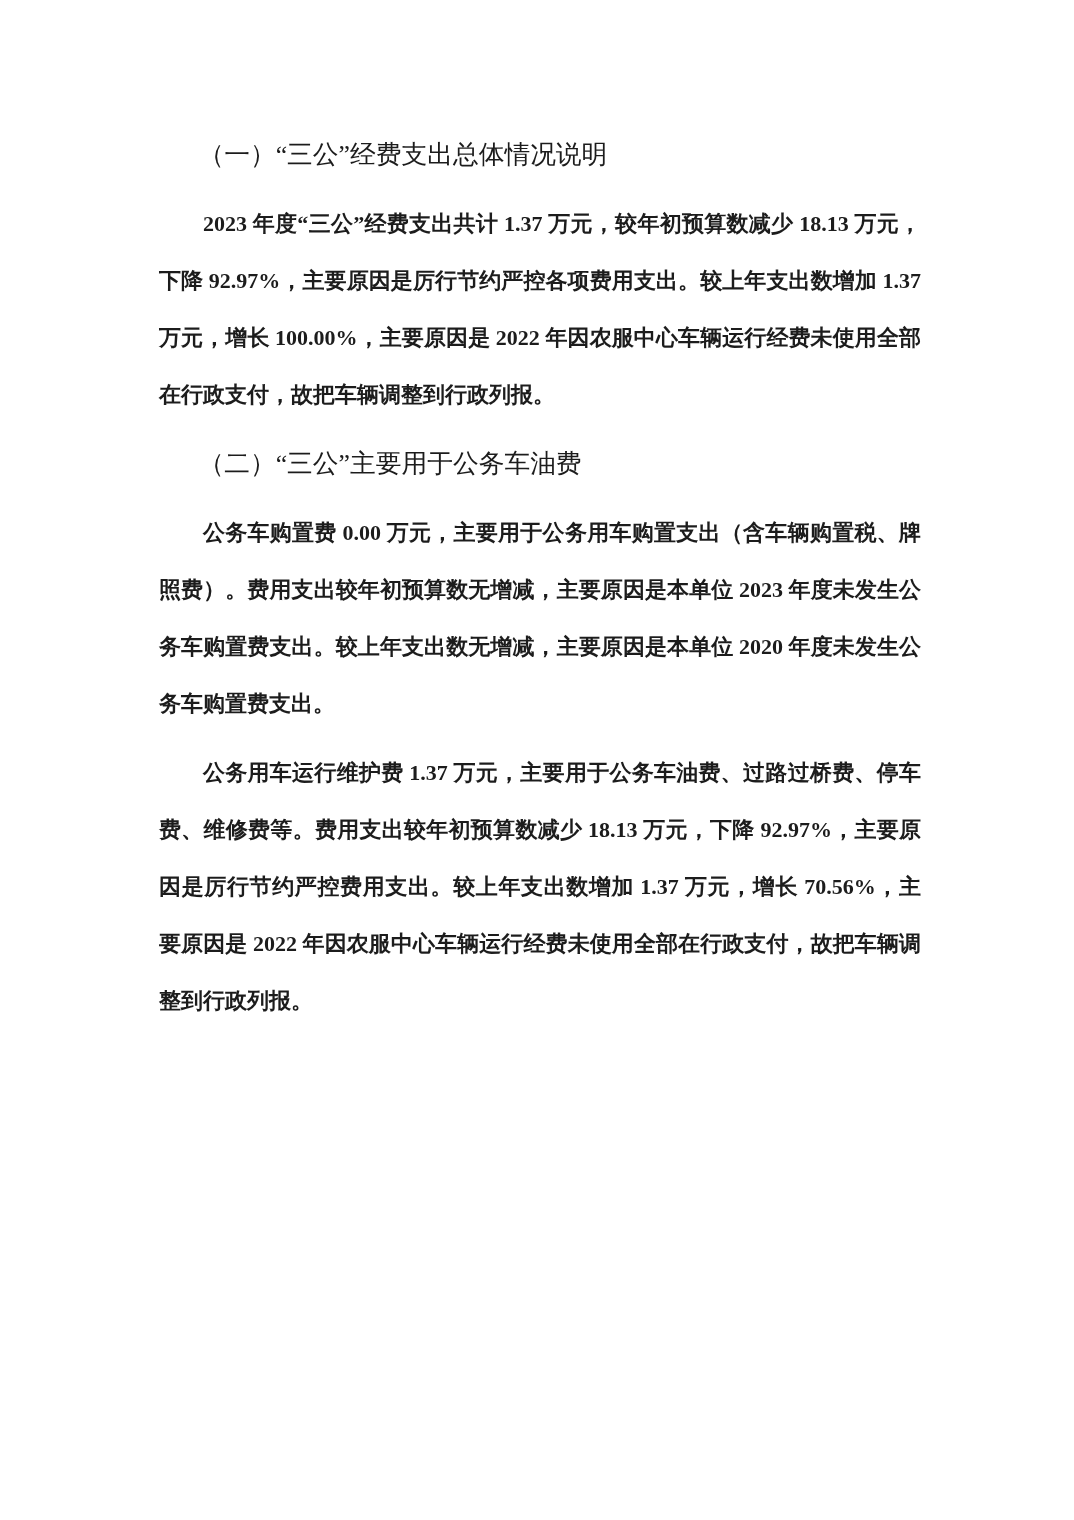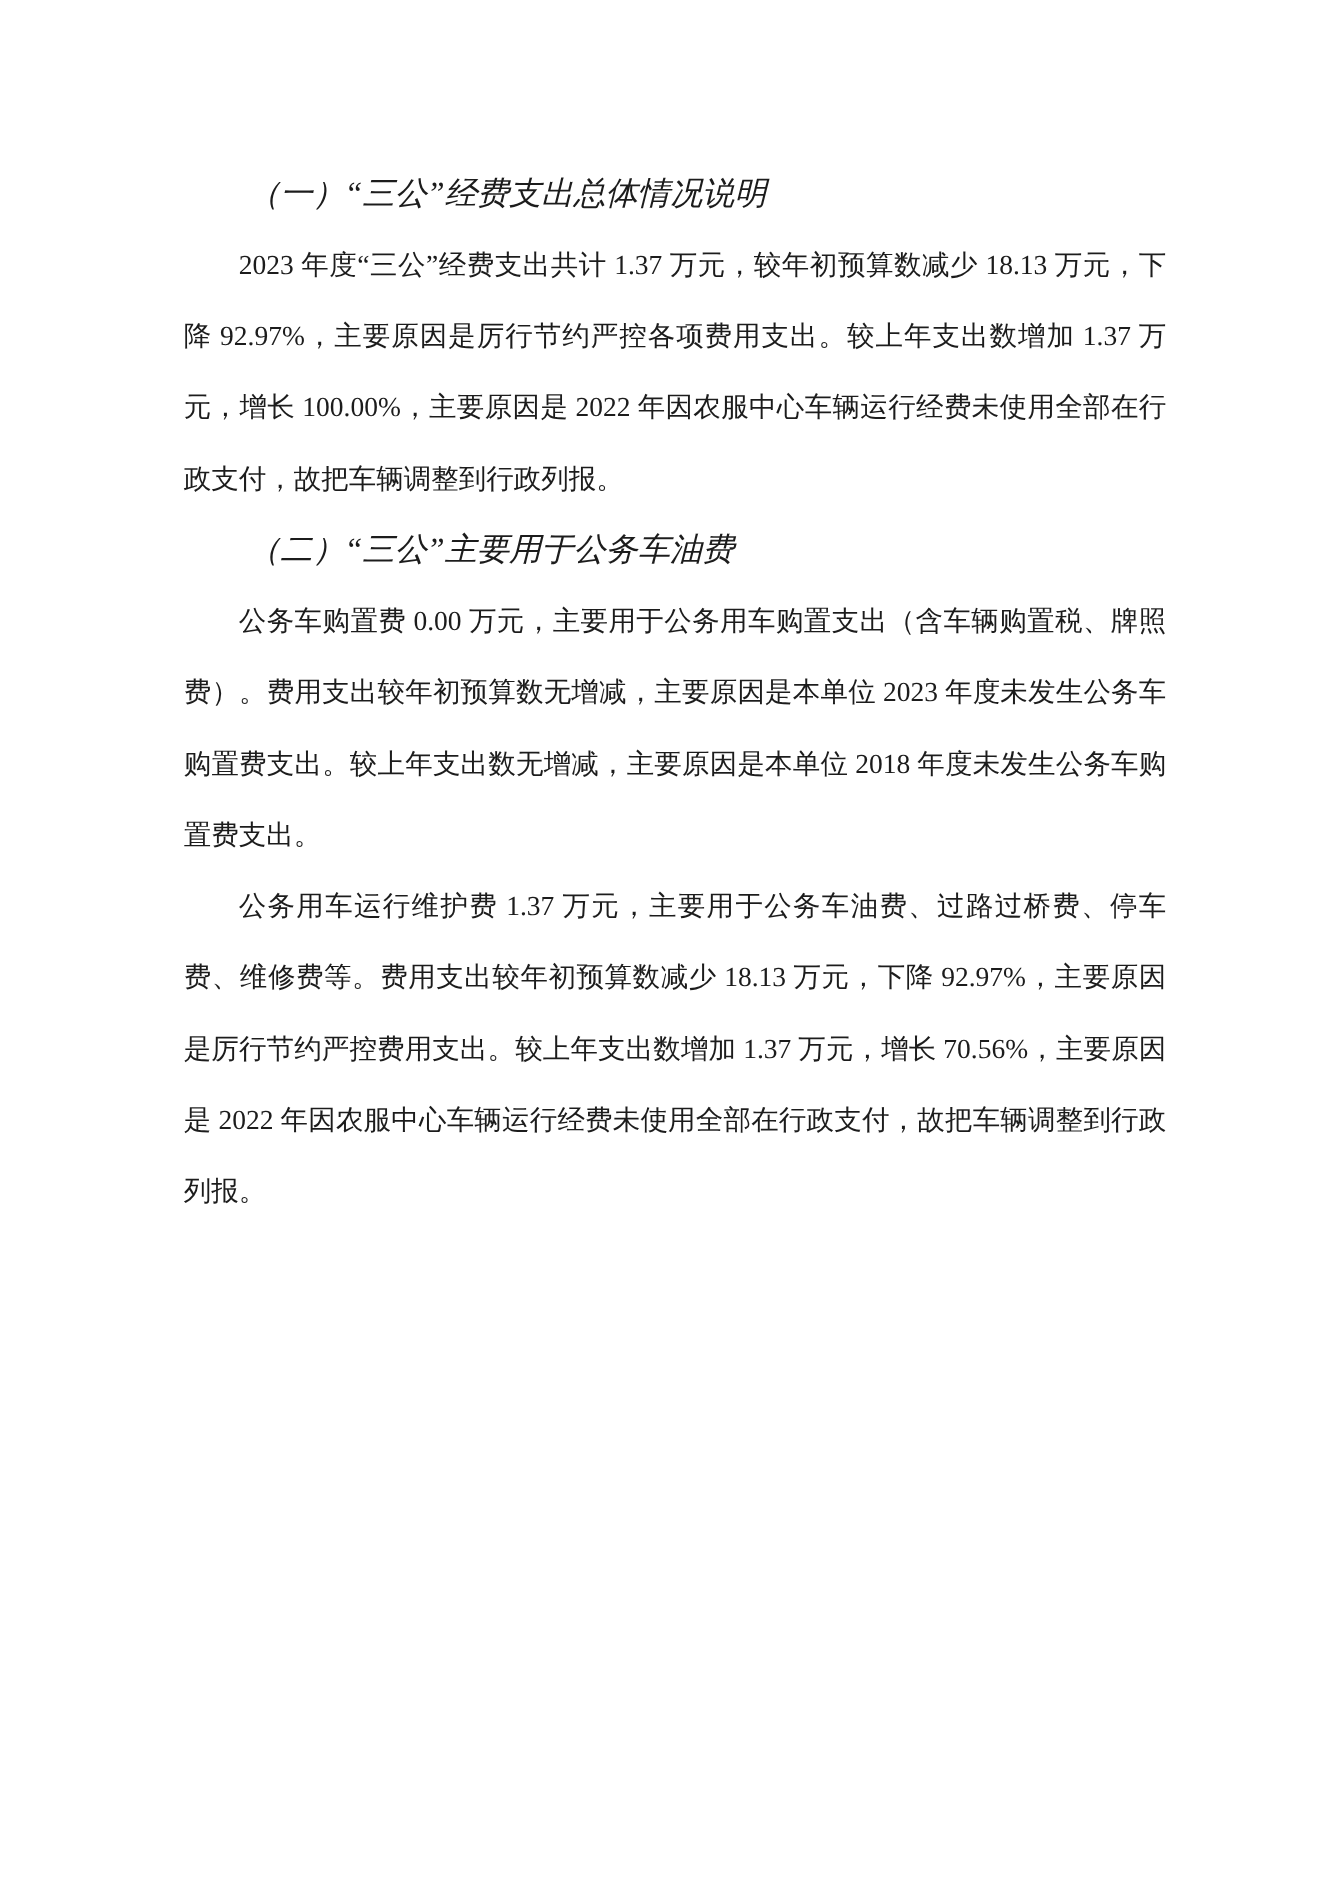--- a/index.html
+++ b/index.html
@@ -19,33 +19,33 @@
     top: 126px;
     width: 786px;
     font-family: "Liberation Serif", "DejaVu Serif", serif;
     font-size: 22px;
     line-height: 57px;
     color: #1c1c1c;
     text-align: justify;
     text-justify: inter-ideograph;
   }
   .para {
-    margin: 0;
+    margin: 12px;
     text-indent: 2em;
     word-break: break-all;
+    font-weight: bold;
   }
   .heading {
     margin: 0;
     text-indent: 2em;
     font-weight: normal;
-    font-style: italic;
   }
 </style>
 </head>
 <body>
 
 <div class="page">
   <h3 class="heading">（一）“三公”经费支出总体情况说明</h3>
   <p class="para">2023 年度“三公”经费支出共计 1.37 万元，较年初预算数减少 18.13 万元，下降 92.97%，主要原因是厉行节约严控各项费用支出。较上年支出数增加 1.37 万元，增长 100.00%，主要原因是 2022 年因农服中心车辆运行经费未使用全部在行政支付，故把车辆调整到行政列报。</p>
   <h3 class="heading">（二）“三公”主要用于公务车油费</h3>
-  <p class="para">公务车购置费 0.00 万元，主要用于公务用车购置支出（含车辆购置税、牌照费）。费用支出较年初预算数无增减，主要原因是本单位 2023 年度未发生公务车购置费支出。较上年支出数无增减，主要原因是本单位 2018 年度未发生公务车购置费支出。</p>
+  <p class="para">公务车购置费 0.00 万元，主要用于公务用车购置支出（含车辆购置税、牌照费）。费用支出较年初预算数无增减，主要原因是本单位 2023 年度未发生公务车购置费支出。较上年支出数无增减，主要原因是本单位 2020 年度未发生公务车购置费支出。</p>
   <p class="para">公务用车运行维护费 1.37 万元，主要用于公务车油费、过路过桥费、停车费、维修费等。费用支出较年初预算数减少 18.13 万元，下降 92.97%，主要原因是厉行节约严控费用支出。较上年支出数增加 1.37 万元，增长 70.56%，主要原因是 2022 年因农服中心车辆运行经费未使用全部在行政支付，故把车辆调整到行政列报。</p>
 </div>
 
 </body></html>

